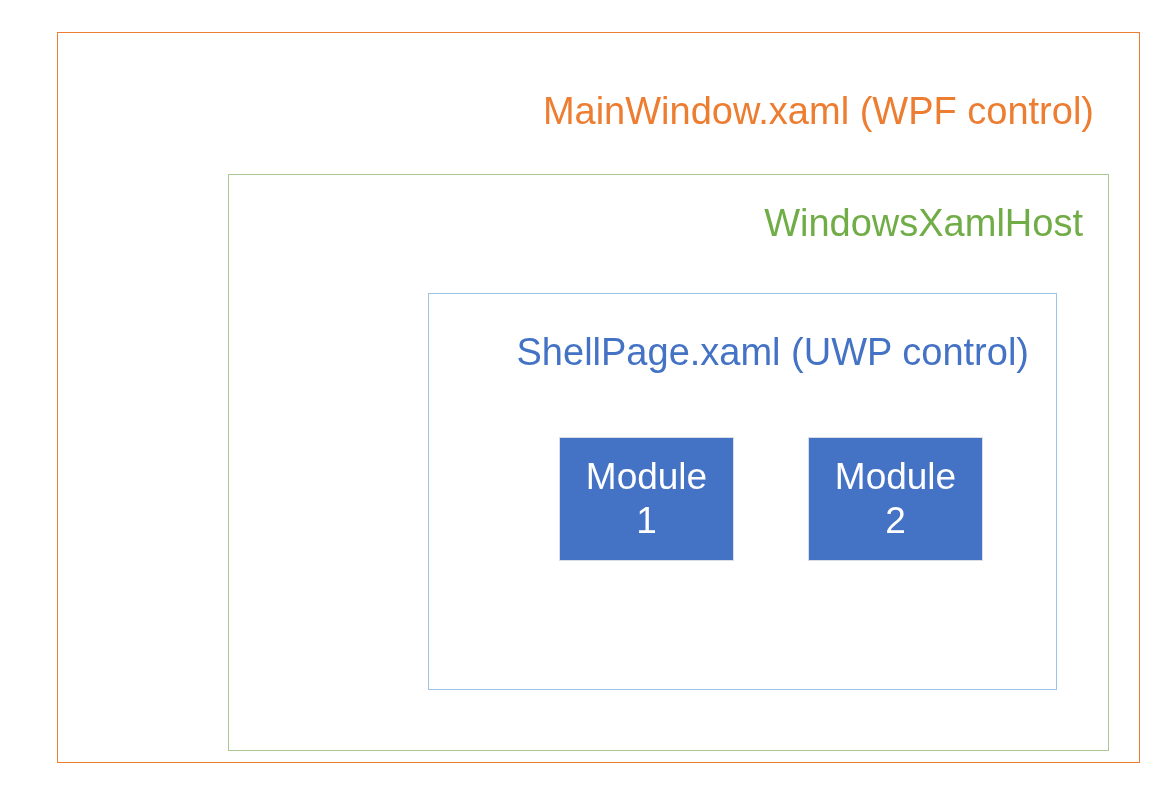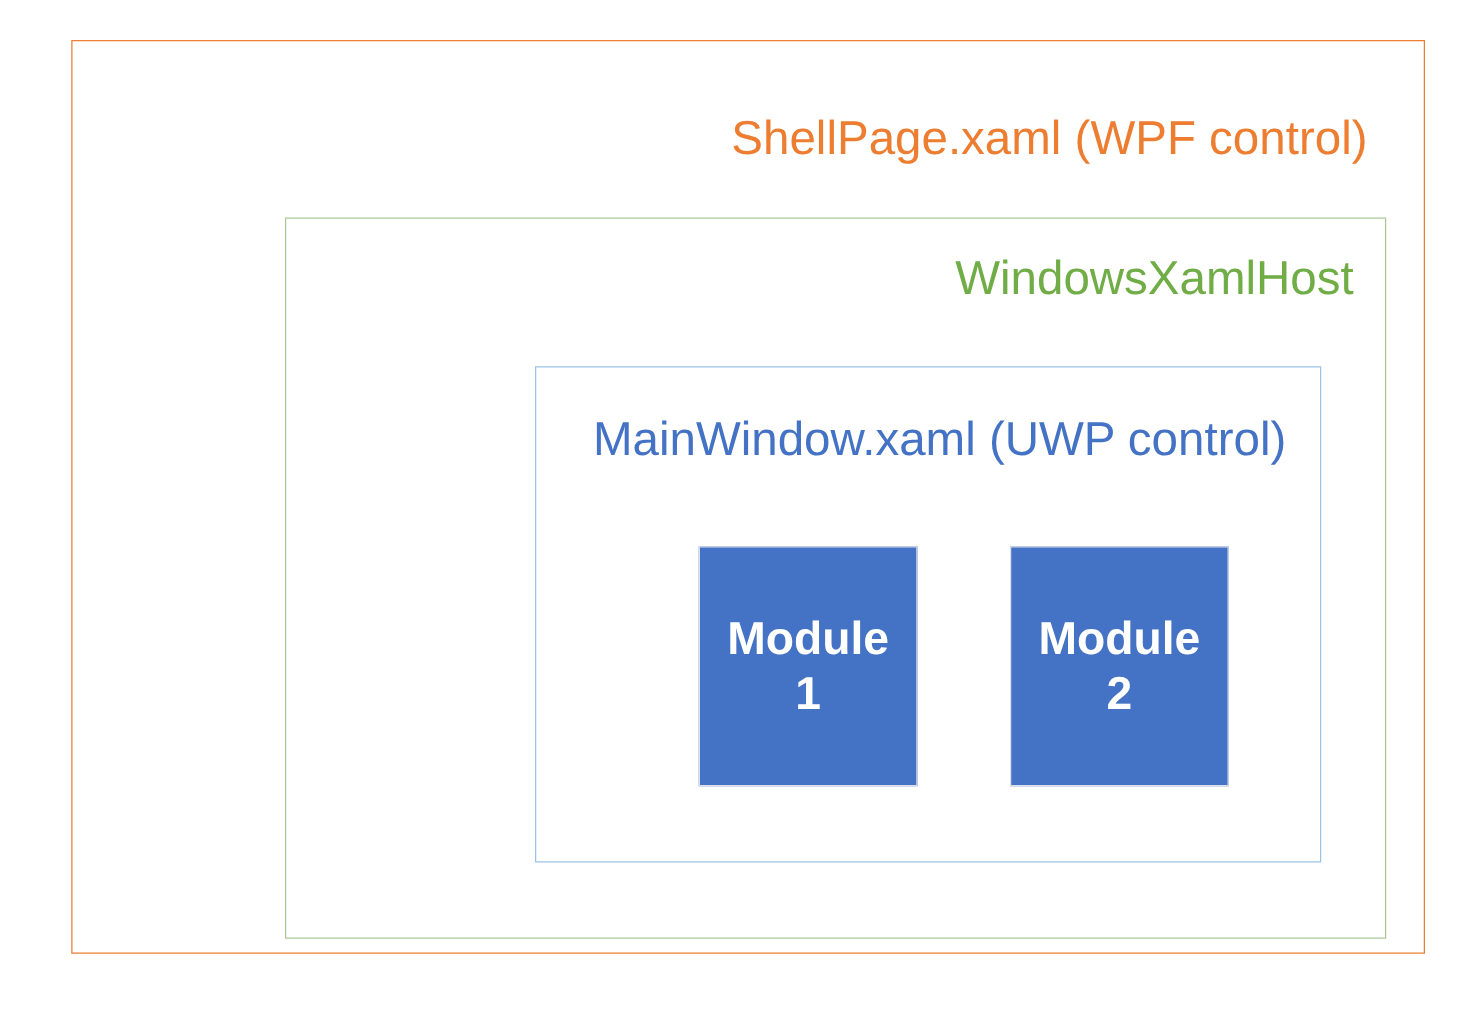--- a/index.html
+++ b/index.html
@@ -83,56 +83,55 @@
     line-height: 1.15;
     color: #4472C4;
     white-space: nowrap;
     text-align: right;
   }
 
   
   .module-box {
     position: absolute;
     width: 175px;
-    height: 192px;
+    height: 124px;
     box-sizing: border-box;
     background: #4472C4;
     border: 1px solid #D9DDE8;
     display: flex;
     flex-direction: column;
     align-items: center;
     justify-content: center;
     color: #ffffff;
     font-size: 37px;
     line-height: 1.18;
-    font-weight: bold;
   }
   .module-box .m-name,
   .module-box .m-num {
     display: block;
     text-align: center;
     white-space: nowrap;
   }
   #module-1 { left: 501px; top: 404px; }
   #module-2 { left: 750px; top: 404px; }
 </style>
 </head>
 <body>
 
 <div id="canvas">
 
   <div class="layer-outer">
-    <div class="label-outer">ShellPage.xaml (WPF control)</div>
+    <div class="label-outer">MainWindow.xaml (WPF control)</div>
 
     <div class="layer-middle">
       <div class="label-middle">WindowsXamlHost</div>
     </div>
 
     <div class="layer-inner">
-      <div class="label-inner">MainWindow.xaml (UWP control)</div>
+      <div class="label-inner">ShellPage.xaml (UWP control)</div>
     </div>
 
     <div class="module-box" id="module-1">
       <span class="m-name">Module</span>
       <span class="m-num">1</span>
     </div>
 
     <div class="module-box" id="module-2">
       <span class="m-name">Module</span>
       <span class="m-num">2</span>

